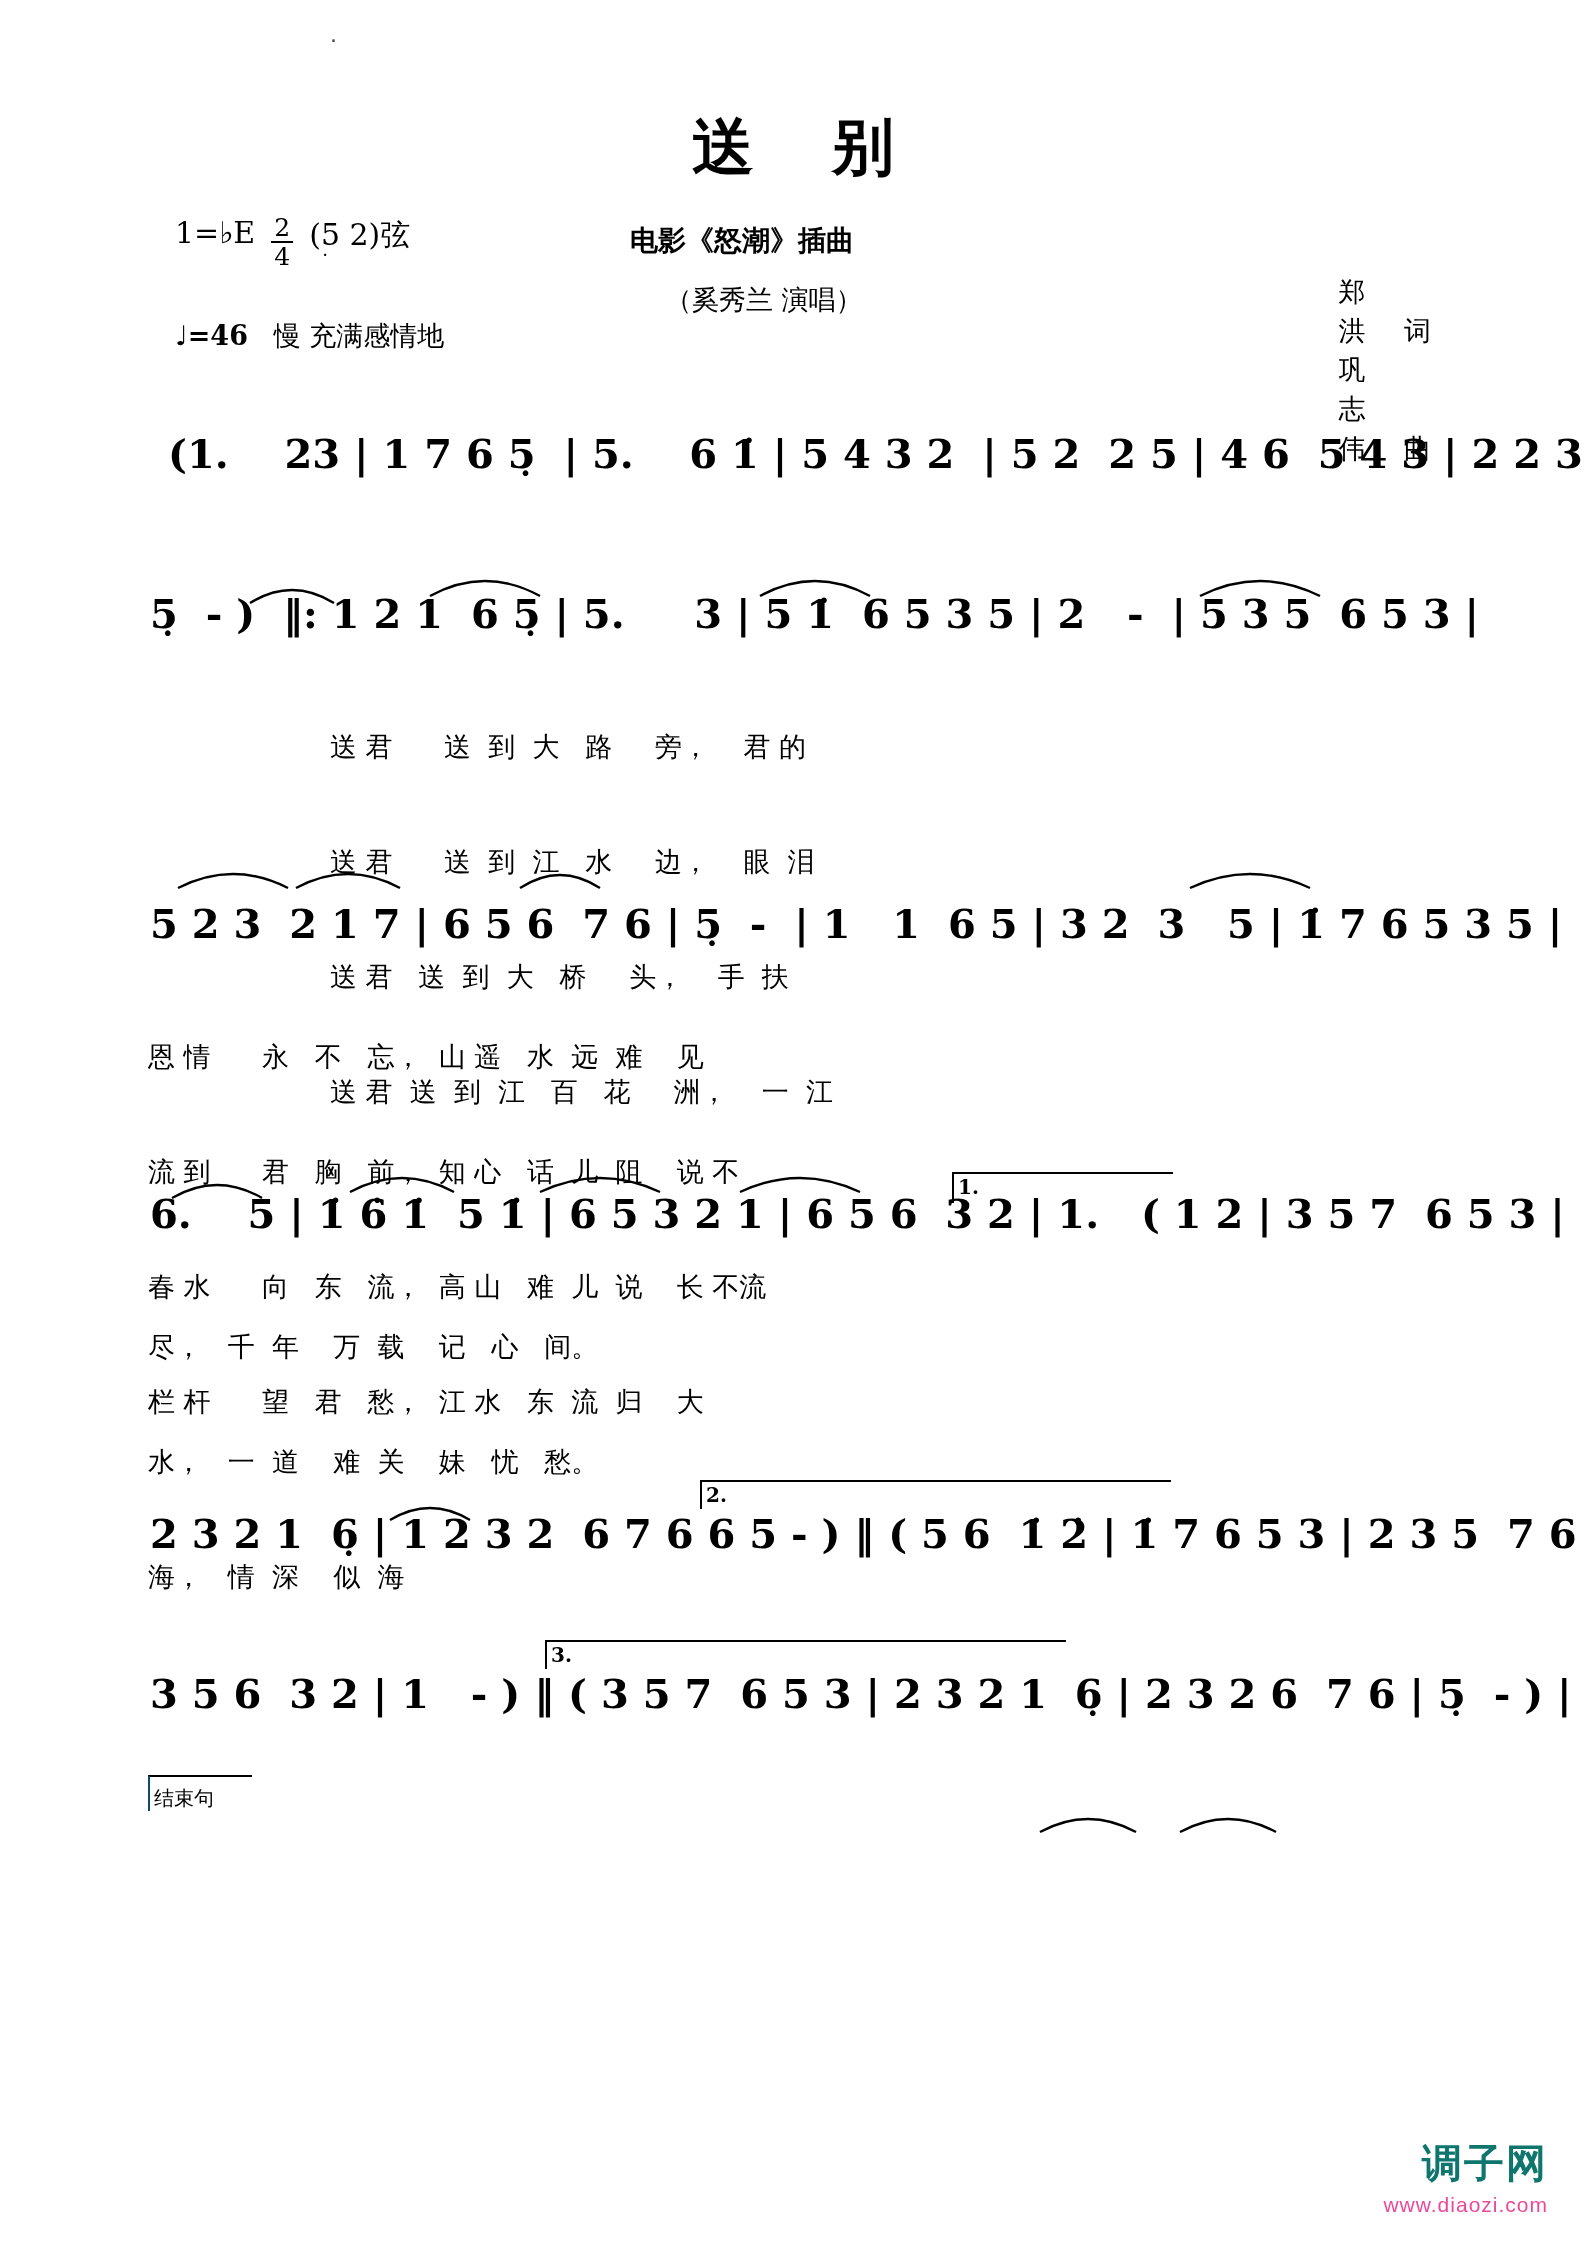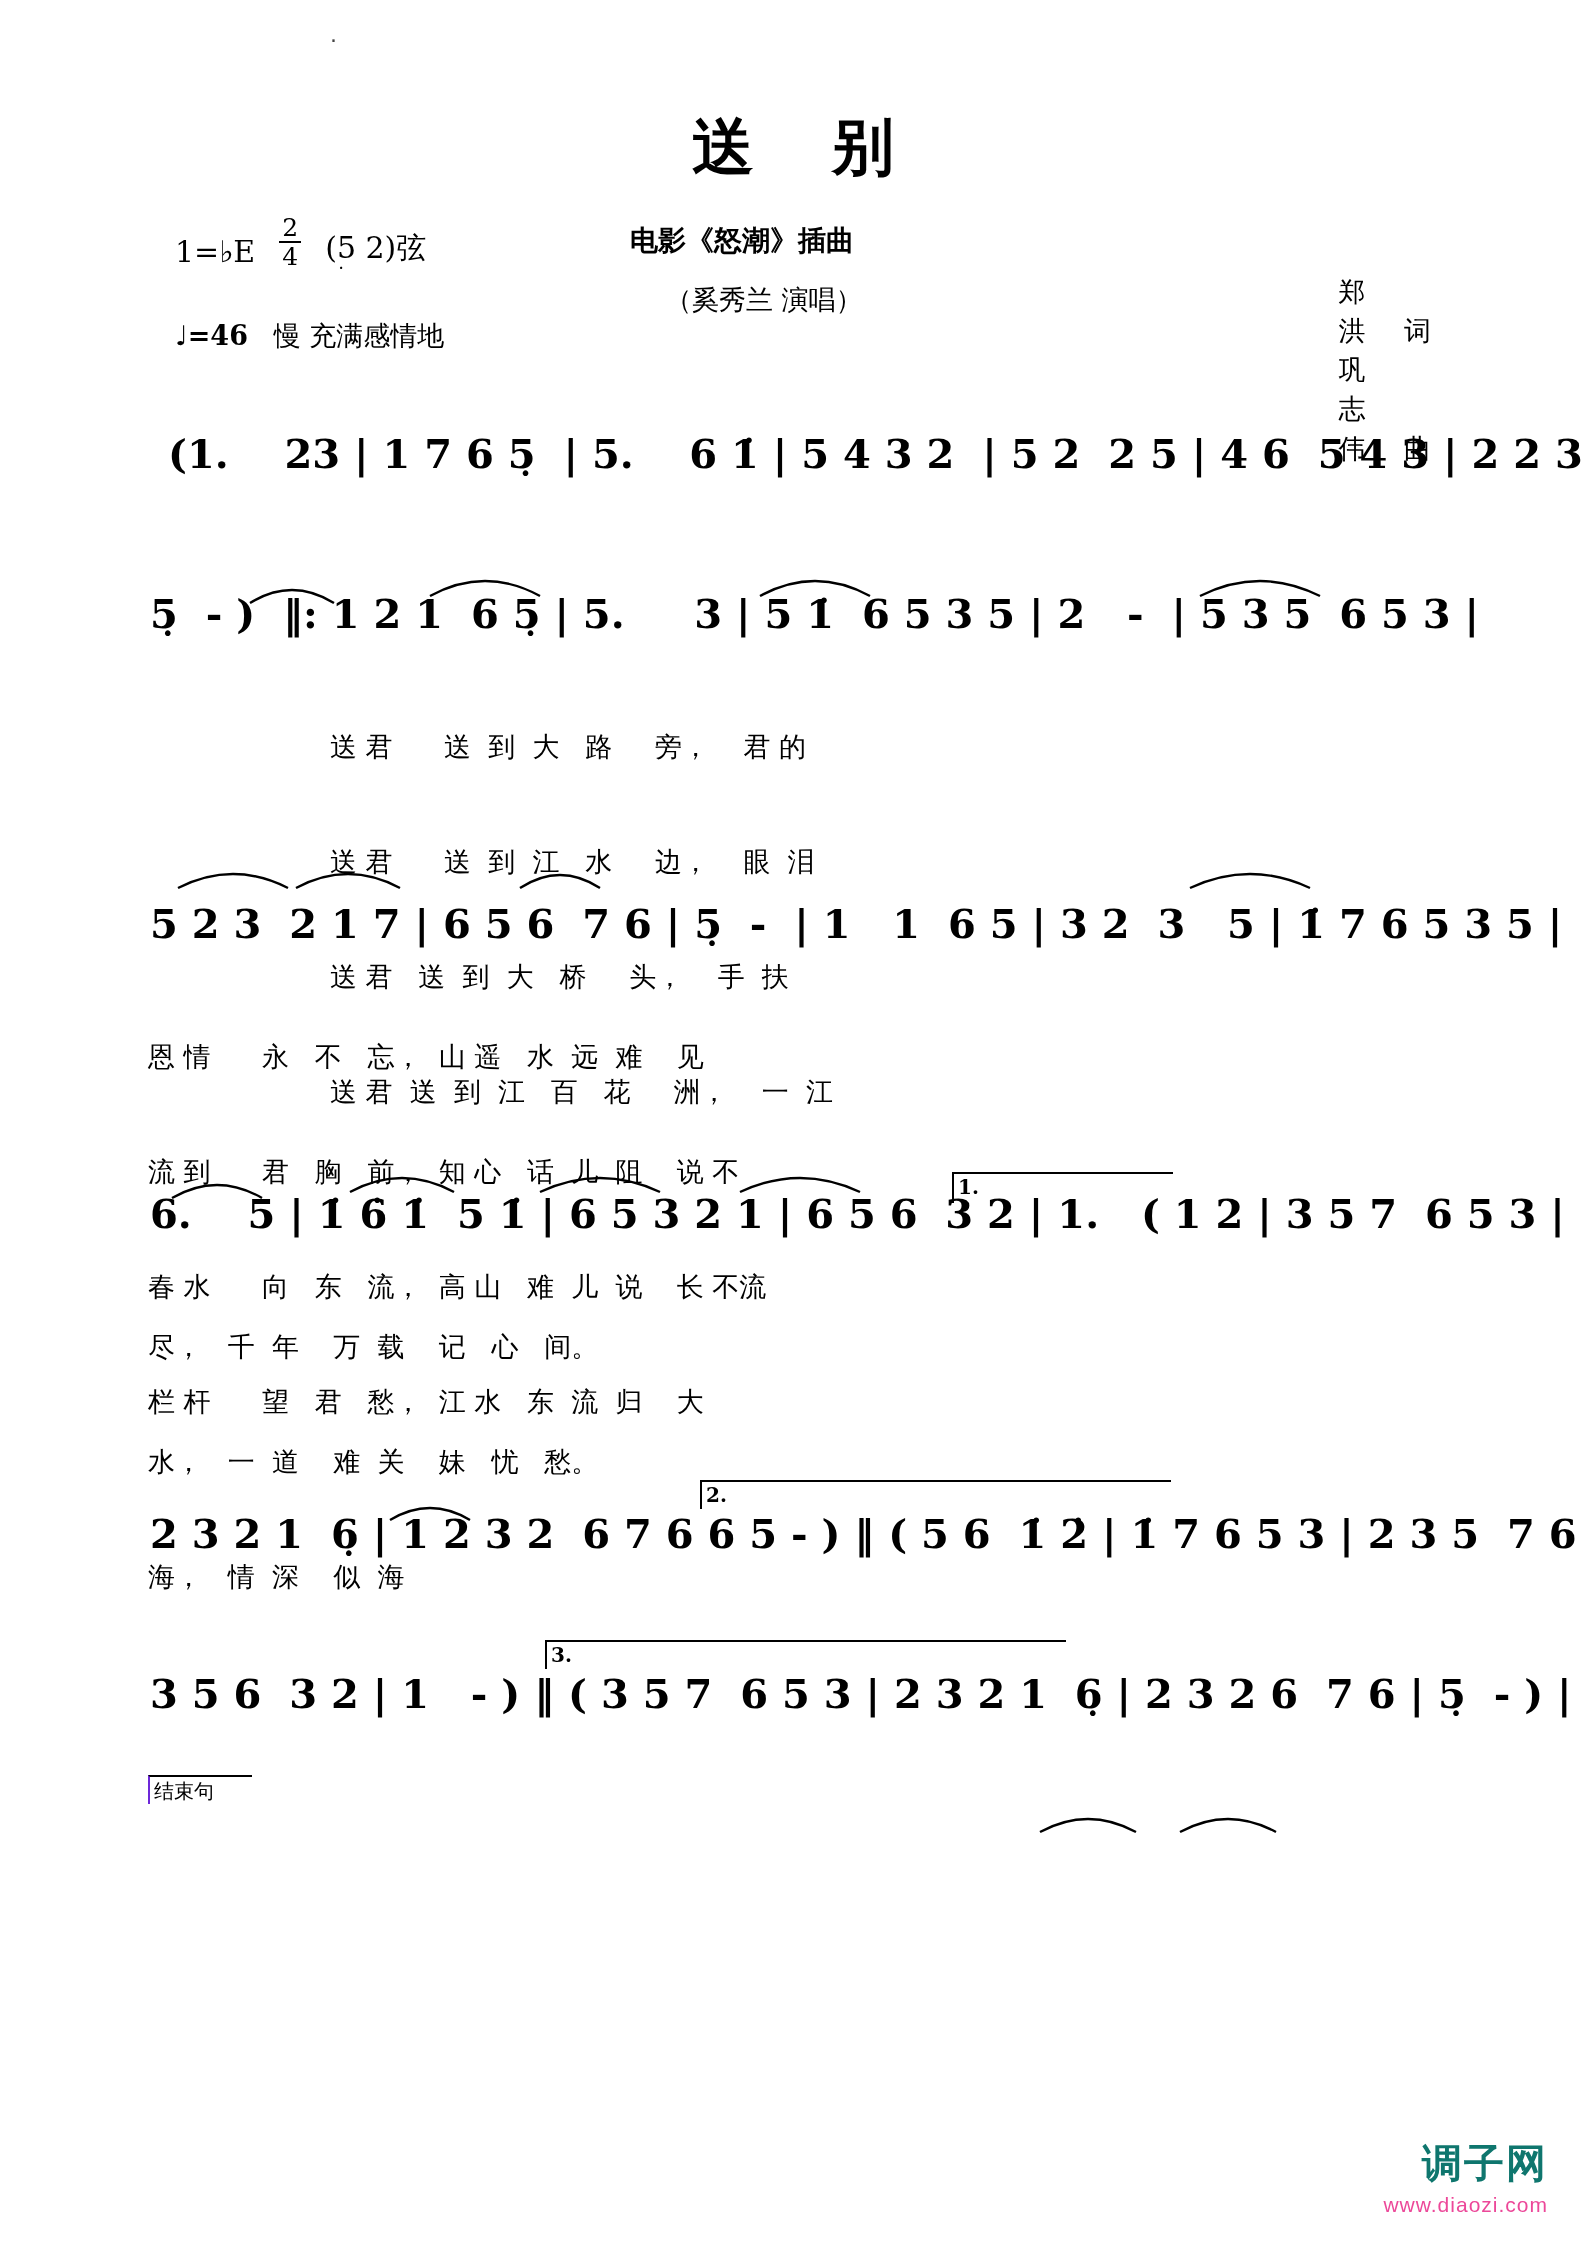--- a/index.html
+++ b/index.html
@@ -20,21 +20,21 @@
     font-family:"DejaVu Serif","Liberation Serif",serif;
     font-weight:bold;
     font-size:62px;
     letter-spacing:78px;
     text-indent:78px;
   }
   .keyline{
     position:absolute;left:175px;top:215px;
     font-family:"DejaVu Serif","Liberation Serif",serif;
     font-size:30px;
-    display:flex;align-items:flex-end;gap:18px;
+    display:flex;align-items:flex-start;gap:10px;
   }
   .frac{display:inline-block;text-align:center;line-height:1;font-size:25px;vertical-align:middle;margin:0 6px;}
   .frac .num{display:block;border-bottom:2px solid #000;padding:0 3px 1px;}
   .frac .den{display:block;padding:1px 3px 0;}
   .tempo{
     position:absolute;left:175px;top:318px;
     font-size:27px;
     font-family:"DejaVu Serif","Liberation Serif",serif;
   }
   .tempo .bold{font-weight:bold;}
@@ -71,24 +71,24 @@
     font-size:27px;
     font-family:"DejaVu Sans","Liberation Sans",sans-serif;
     white-space:pre;
     line-height:1.42;
     letter-spacing:0px;
   }
   .lyric-line{white-space:pre;}
 
   .endbox{
     position:absolute;
-    border-left:2px solid #6d28d9;
+    border-left:2px solid #0c4a6e;
     border-top:2px solid #000;
     font-size:20px;
-    padding:1px 6px 0 4px;
+    padding:8px 6px 0 4px;
     font-family:Liberation Mono, monospace;
   }
   .volta{
     position:absolute;
     border-left:2px solid #000;
     border-top:2px solid #000;
     font-size:20px;
     font-weight:bold;
     padding:1px 5px 0 4px;
     font-family:"DejaVu Serif","Liberation Serif",serif;

